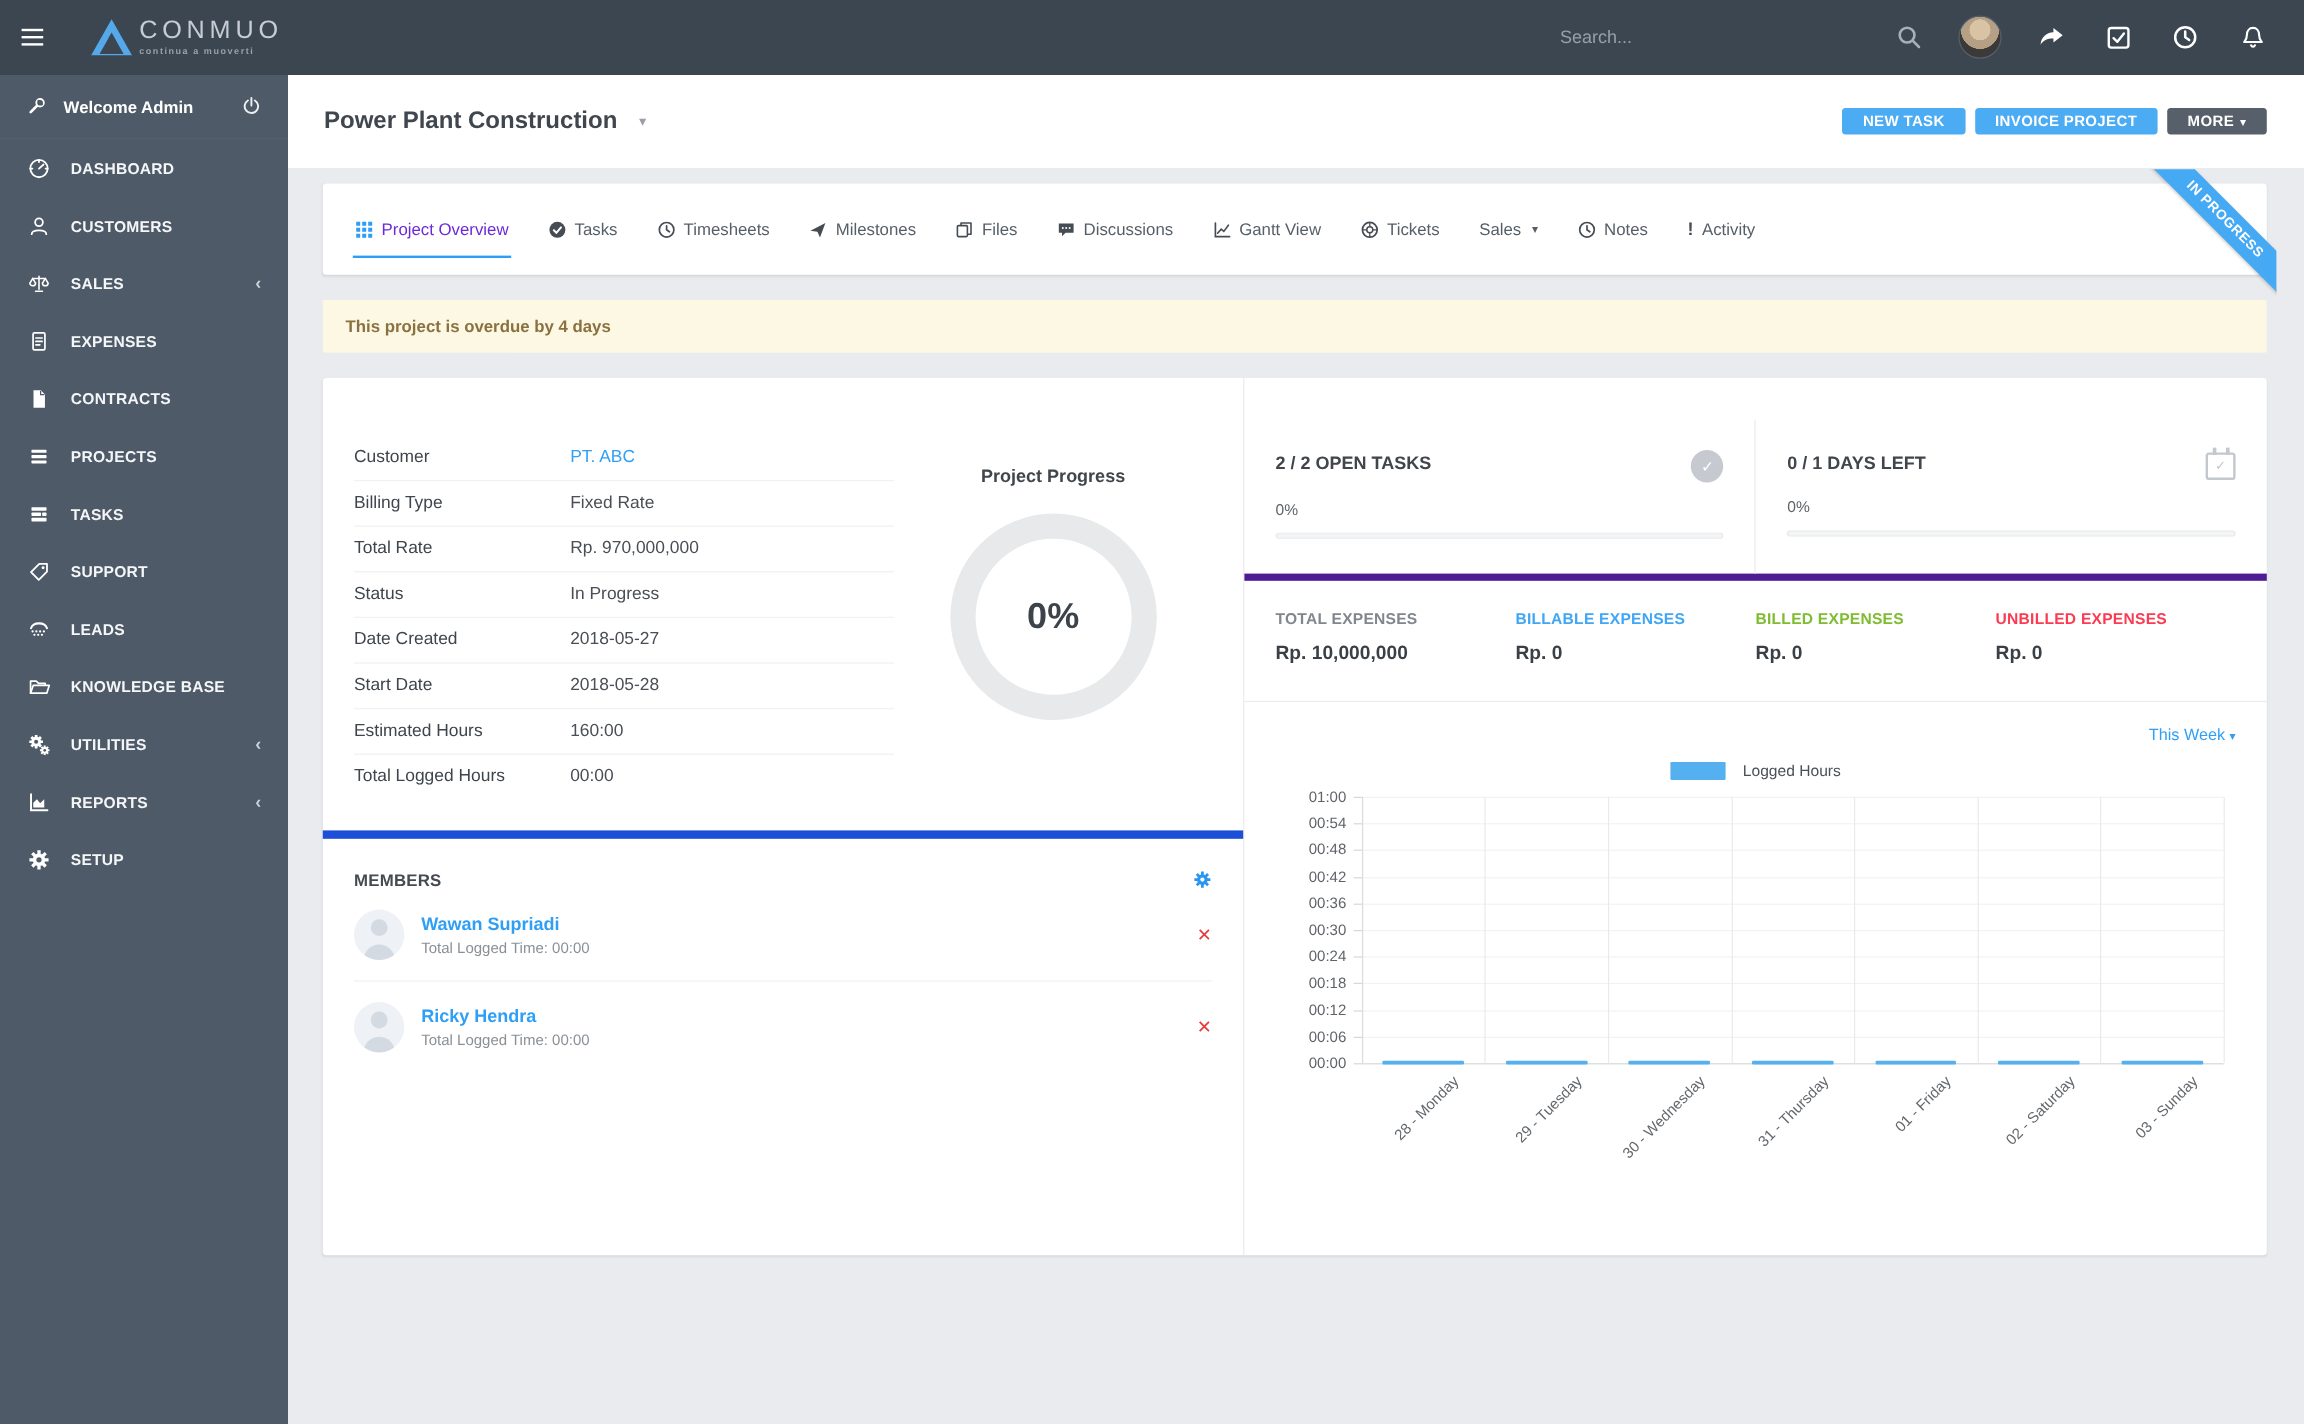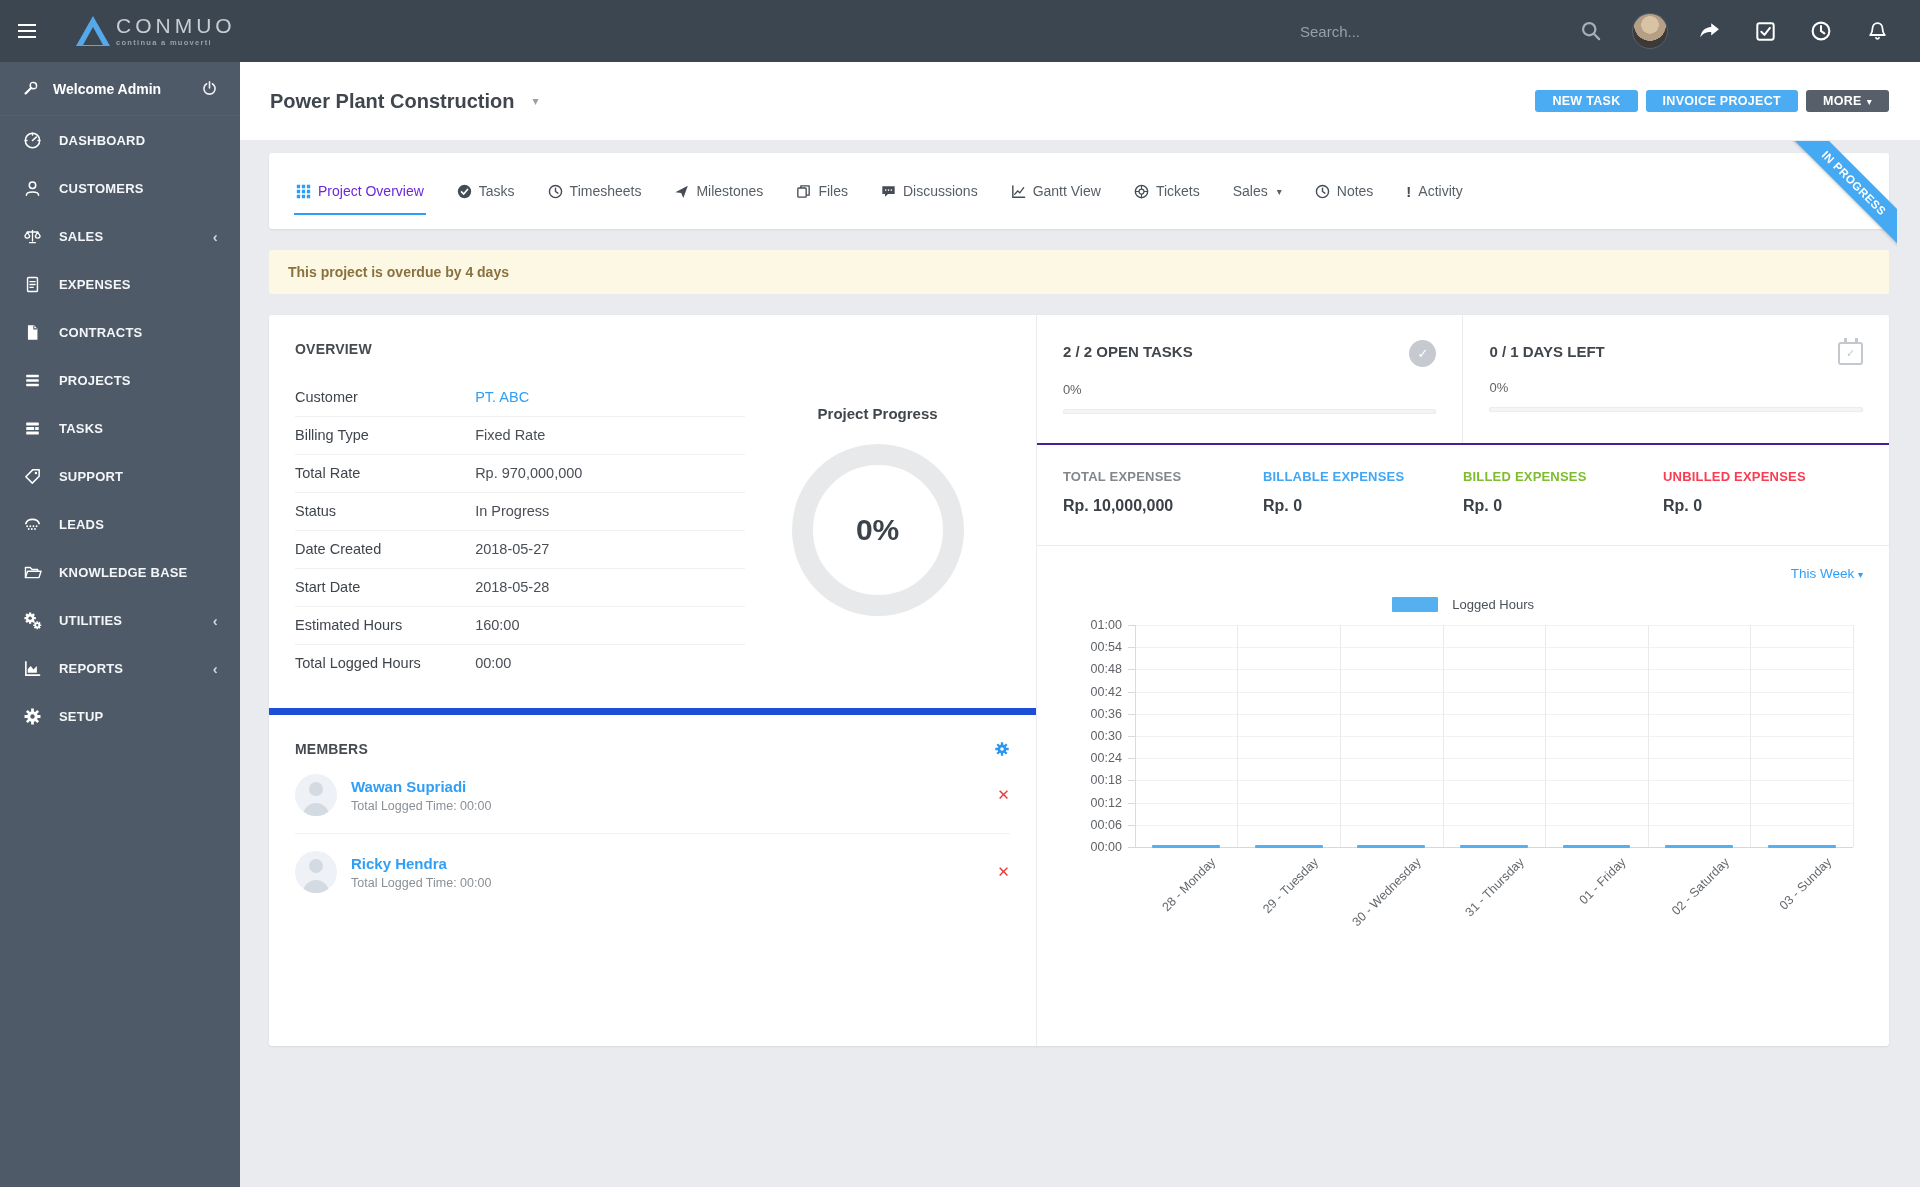--- a/index.html
+++ b/index.html
@@ -91,21 +91,21 @@
   .member-row:not(:last-child) { border-bottom:1px solid #f0f1f3; }
   .m-avatar { width:42px; height:42px; border-radius:50%; background:#eef1f5; position:relative; overflow:hidden; flex:0 0 42px; }
   .m-avatar::before { content:""; position:absolute; top:8px; left:14px; width:14px; height:14px; border-radius:50%; background:#d4dae1; }
   .m-avatar::after { content:""; position:absolute; bottom:-5px; left:8px; width:26px; height:18px; border-radius:13px 13px 0 0; background:#d4dae1; }
   .m-info { margin-left:14px; }
   .m-name { font-size:15px; font-weight:bold; }
   .m-sub { font-size:12.5px; color:#8a9096; margin-top:4px; }
   .m-remove { margin-left:auto; color:#e63c3c; font-weight:bold; font-size:15px; cursor:pointer; }
 
   
-  .stats-row { display:flex; border-bottom:2px solid #4c1d95; }
+  .stats-row { display:flex; border-bottom:6px solid #4c1d95;margin-top:35px; }
   .stat { flex:1; padding:25px 26px 29px; }
   .stat + .stat { border-left:1px solid #ececee; }
   .stat-head { display:flex; align-items:flex-start; justify-content:space-between; }
   .stat-title { font-size:15px; font-weight:bold; color:#41464c; padding-top:3px; }
   .check-circle { width:27px; height:27px; border-radius:50%; background:#c6cad0; color:#fff; display:flex; align-items:center; justify-content:center; font-size:13px; font-weight:bold; }
   .cal-icon { width:25px; height:23px; border:2px solid #c3c8ce; border-radius:3px; position:relative; display:flex; align-items:center; justify-content:center; color:#c3c8ce; font-size:11px; font-weight:bold; margin-top:2px; }
   .cal-icon::before { content:""; position:absolute; top:-6px; left:4px; width:3px; height:6px; background:#c3c8ce; box-shadow:11px 0 0 #c3c8ce; }
   .stat-pct { margin-top:15px; font-size:13px; color:#5f6468; }
   .pbar { margin-top:12px; height:5px; background:#f4f5f6; border-radius:3px; box-shadow:inset 0 0 2px rgba(0,0,0,.12); overflow:hidden; }
   .pbar-fill { height:100%; background:#55b0f0; width:0; }
@@ -454,21 +454,20 @@
         <div class="ribbon">IN PROGRESS</div>
       </div>
     </div>
 
     <div class="alert">This project is overdue by 4 days</div>
 
     <div class="card main-card">
 
       <div class="left-col">
         <div class="overview-block">
-          <div class="sec-heading">OVERVIEW</div>
           <div class="overview-body">
             <div class="ov-table">
               <div class="ov-row">
                   <span class="ov-label">Customer</span>
                   <span class="ov-value link">PT. ABC</span>
                 </div>
               <div class="ov-row">
                   <span class="ov-label">Billing Type</span>
                   <span class="ov-value">Fixed Rate</span>
                 </div>

